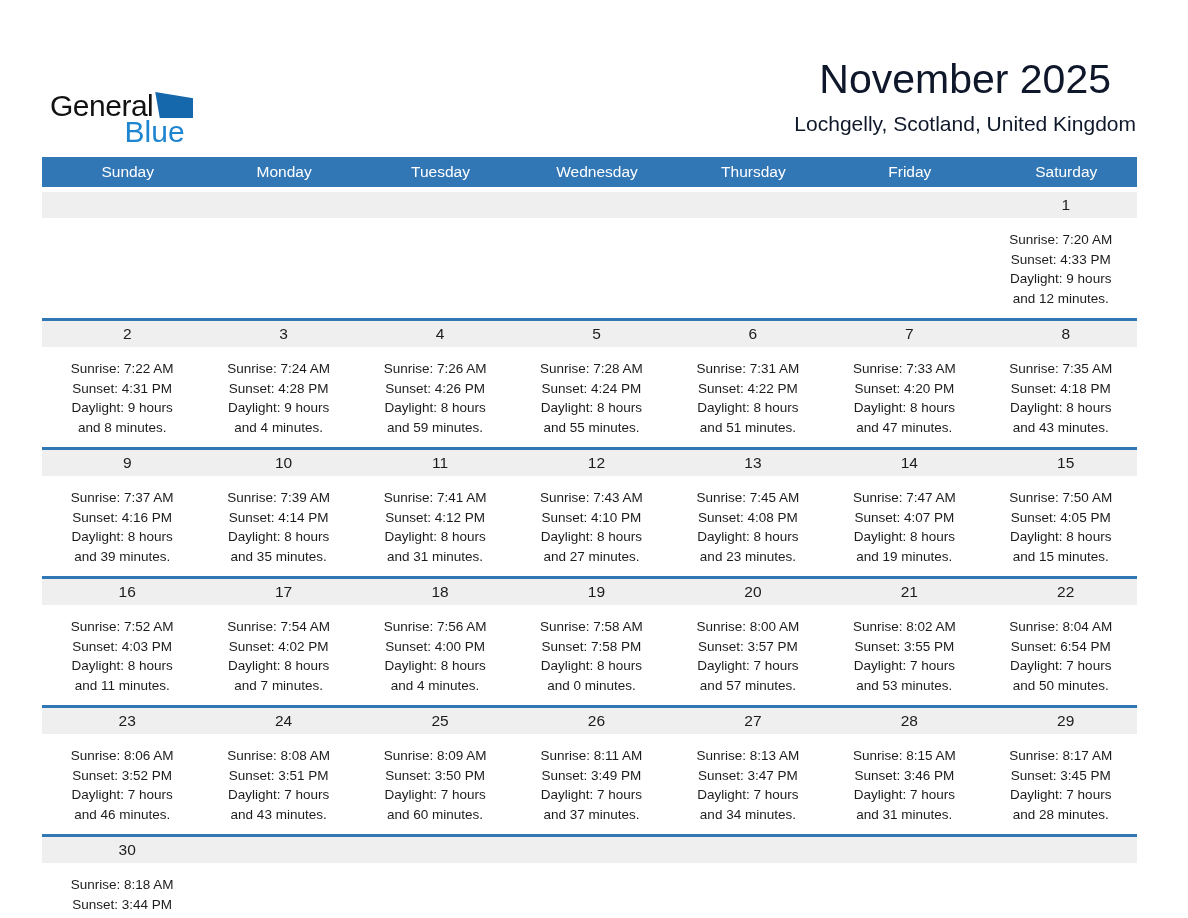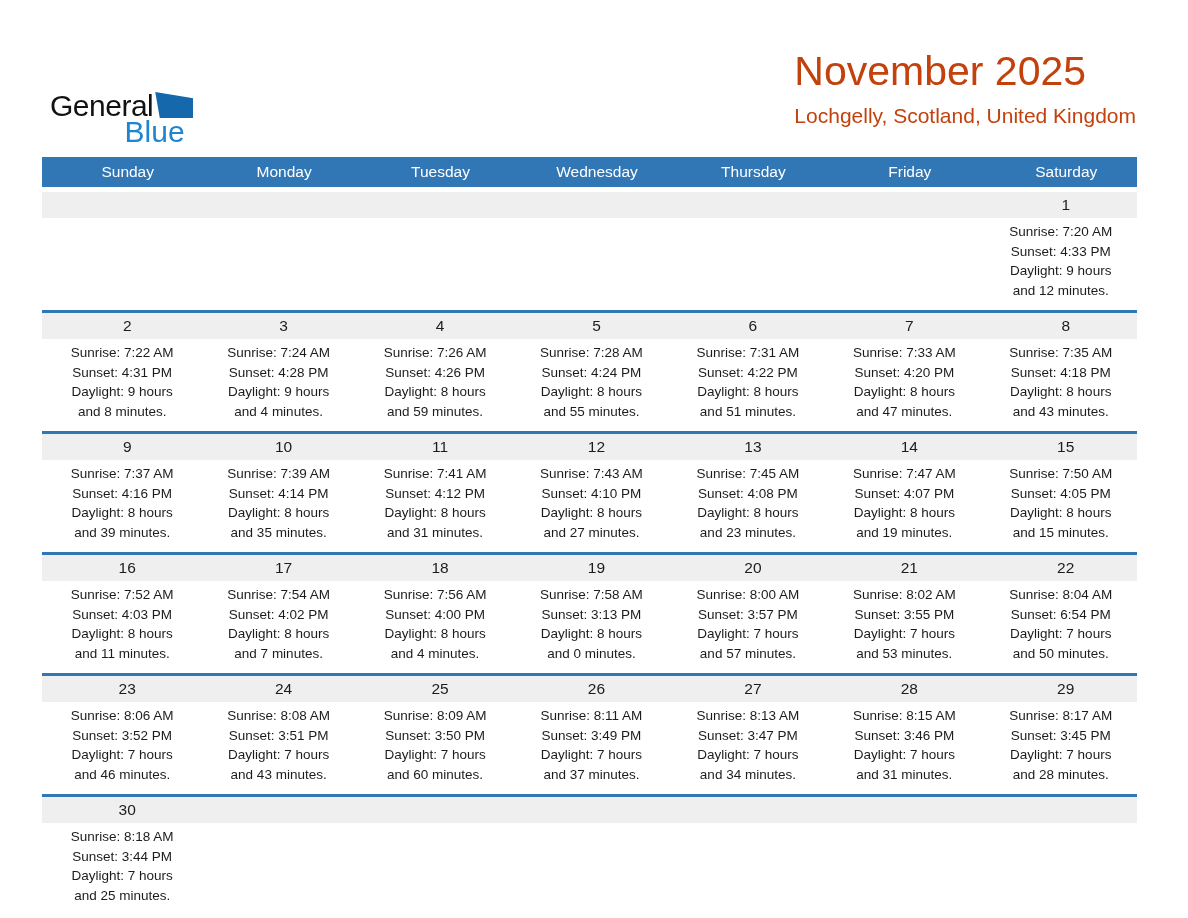--- a/index.html
+++ b/index.html
@@ -16,36 +16,36 @@
 
   
   .topbar{position:relative;height:157px;}
   .logo{position:absolute;left:50px;top:91px;line-height:1;}
   .logo-top{display:flex;align-items:flex-start;}
   .logo-general{font-size:30px;letter-spacing:-0.5px;color:#121212;}
   .logo-triangle{width:38px;height:26px;margin-left:2px;margin-top:1px;
     background:var(--tri-blue);
     clip-path:polygon(0 0,100% 24%,100% 100%,12% 100%);}
   .logo-blue{font-size:30px;color:var(--logo-blue);margin-left:66px;margin-top:-4px;text-align:center;}
-  .titles{position:absolute;right:52px;top:48px;text-align:left;color:#c2410c;}
+  .titles{position:absolute;right:52px;top:56px;text-align:center;color:#0f172a;}
   .page-title{font-size:41px;font-weight:400;line-height:1.15;}
   .page-subtitle{font-size:21px;font-weight:400;margin-top:9px;}
 
   
   .calendar{position:absolute;left:42px;top:157px;width:1095px;text-align:center;}
   .weekday-row{display:flex;background:var(--accent);height:30px;
     align-items:center;margin-bottom:5px;}
   .wd-cell{width:14.2857%;padding-left:15px;font-size:15.5px;color:#ffffff;}
 
   .week-row{display:flex;}
   .week-row + .week-row{border-top:3px solid var(--accent);}
   .day-cell{width:14.2857%;}
   .day-num{background:var(--band-gray);height:26px;line-height:26px;
     padding-left:14px;font-size:15.5px;color:#1c1c1c;}
-  .day-info{padding:4px 6px 10px 10px;font-size:13.5px;line-height:19.5px;
+  .day-info{padding:12px 6px 10px 10px;font-size:13.5px;line-height:19.5px;
     min-height:80px;color:#1c1c1c;}
 </style>
 </head>
 <body>
 
 <div class="page">
 
   <div class="topbar">
     <div class="logo">
       <div class="logo-top">
@@ -261,21 +261,21 @@
               <div>Sunrise: 7:56 AM</div>
               <div>Sunset: 4:00 PM</div>
               <div>Daylight: 8 hours</div>
               <div>and 4 minutes.</div>
             </div>
           </div>
           <div class="day-cell">
             <div class="day-num">19</div>
             <div class="day-info">
               <div>Sunrise: 7:58 AM</div>
-              <div>Sunset: 3:13 PM</div>
+              <div>Sunset: 7:58 PM</div>
               <div>Daylight: 8 hours</div>
               <div>and 0 minutes.</div>
             </div>
           </div>
           <div class="day-cell">
             <div class="day-num">20</div>
             <div class="day-info">
               <div>Sunrise: 8:00 AM</div>
               <div>Sunset: 3:57 PM</div>
               <div>Daylight: 7 hours</div>

